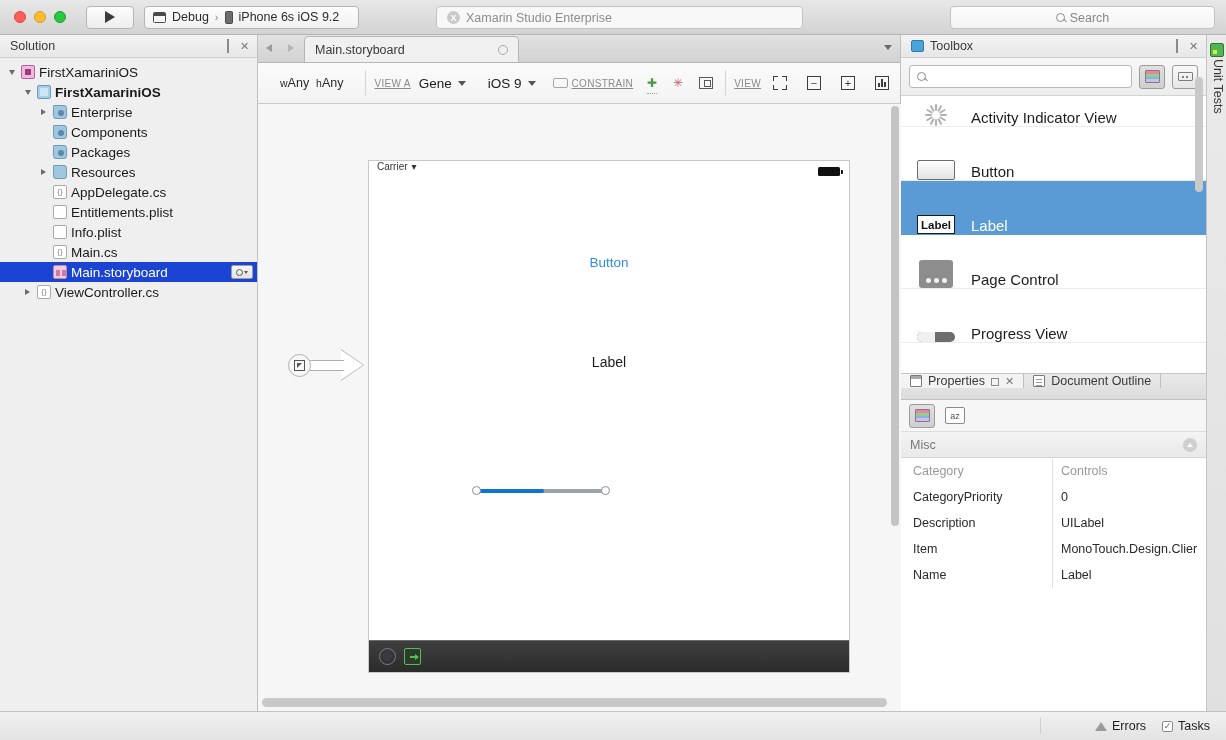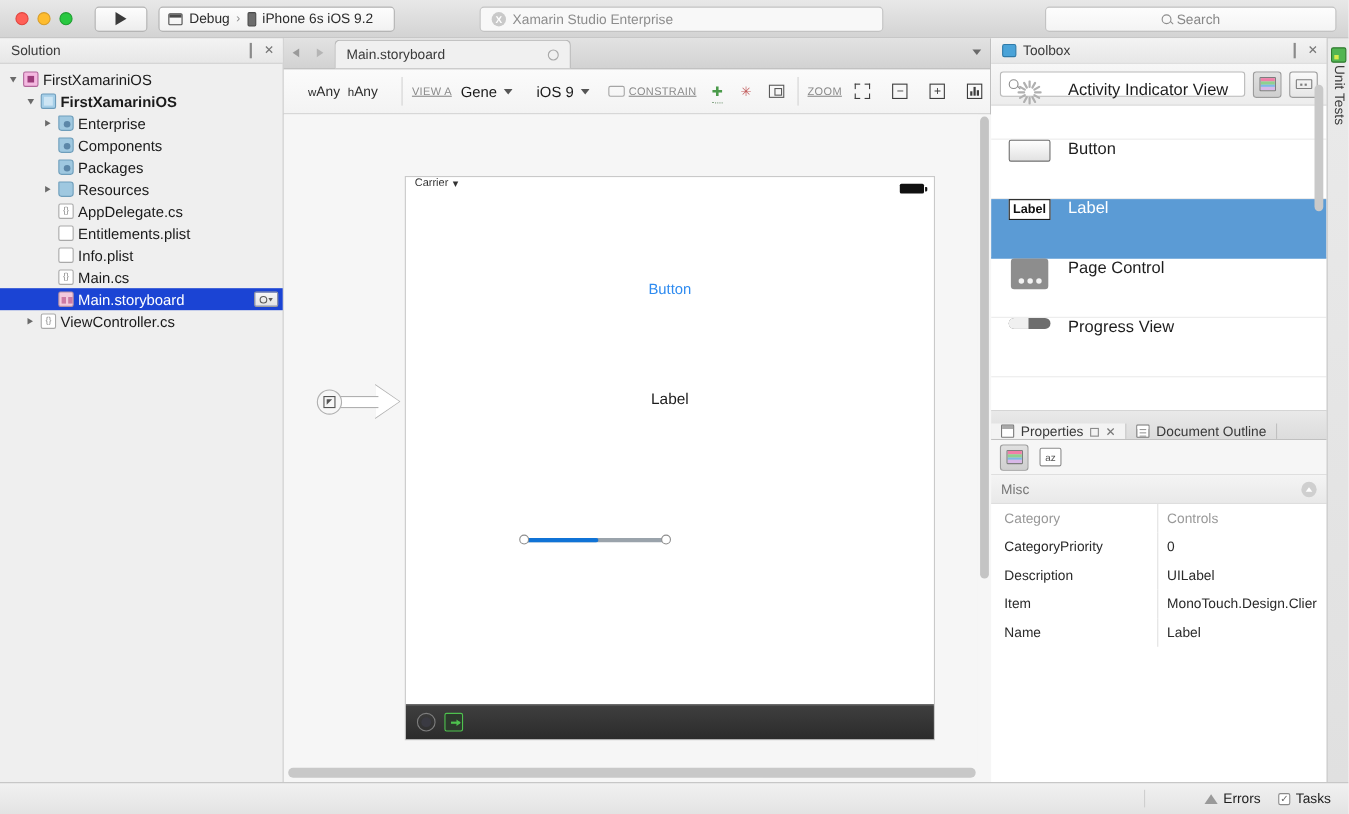--- a/index.html
+++ b/index.html
@@ -283,41 +283,41 @@
     background:linear-gradient(to bottom,#fafafa,#e6e6e6);
     display:flex;align-items:center;justify-content:center; flex:none;
   }
   .sq-btn.active { background:linear-gradient(to bottom,#e0e0e0,#cfcfcf); }
   .cat-ic { width:15px;height:13px;border:1px solid #7d7d7d;border-radius:1px;overflow:hidden;display:flex;flex-direction:column;}
   .cat-ic i { height:25%; display:block; }
   .list-ic { width:15px;height:9px;border:1px solid #7d7d7d;border-radius:1px;display:flex;align-items:center;justify-content:center;gap:2px;}
   .list-ic i { width:2px;height:2px;background:#7d7d7d;display:block; }
   .tbx-list { position:absolute; left:0; top:38px; right:0; bottom:0; overflow:hidden; }
   .tbx-item {
-    height:54px; display:flex; align-items:flex-start; gap:16px; padding-left:16px;
+    height:54px; display:flex; align-items:flex-end; gap:16px; padding-left:16px;
     border-bottom:1px solid #ececec; font-size:15px; color:#1d1d1d;
   }
   .tbx-item.sel { background:#5b9bd5; color:#fff; border-bottom-color:#5b9bd5; }
   .tbx-ico { width:38px; flex:none; display:flex; align-items:center; justify-content:center; }
   .spinner { width:22px;height:22px;position:relative; }
   .spinner i { position:absolute; left:10px; top:0; width:2px; height:7px; background:#b0b0b0; transform-origin: 1px 11px; border-radius:1px;}
   .btn-ico { width:42px;height:20px;border:1.6px solid #6d6d6d;border-radius:2px;background:linear-gradient(to bottom,#fefefe,#e2e2e2);}
   .label-ico {
     width:44px;height:19px;border:1.6px solid #1c1c1c;background:#fff;
     display:flex;align-items:center;justify-content:center;font-size:11.5px;color:#111;font-weight:bold;
   }
   .page-ico { width:34px;height:28px;background:#8d8d8d;border-radius:3px;display:flex;align-items:flex-end;justify-content:center;gap:3px;padding-bottom:5px;}
   .page-ico i { width:5px;height:5px;border-radius:50%;background:#f2f2f2;display:block;}
   .prog-ico { width:44px;height:10px;background:#6d6d6d;border-radius:5px;position:relative;overflow:hidden;}
   .prog-ico i { position:absolute;left:0;top:0;width:48%;height:100%;background:#f0f0f0;display:block; }
   .tbx-scroll { position:absolute; right:3px; top:42px; width:8px; height:115px; background:#c9c9c9; border-radius:4px;}
 
   .propspad { position:absolute; left:0; top:338px; right:0; bottom:0; background:#fff; border-top:1px solid #c5c5c5;}
   .prop-tabs {
-    height:26px; display:flex; align-items:flex-end;
+    height:26px; display:flex; align-items:flex-start;
     background:linear-gradient(to bottom,#e9e9e9,#dcdcdc); border-bottom:1px solid #c0c0c0;
   }
   .prop-tab {
     display:flex;align-items:center;gap:6px;padding:0 9px; font-size:12.5px; color:#3a3a3a;
     border-right:1px solid #c0c0c0;
   }
   .prop-tab.active { background:#f3f3f3; }
   .pt-ico { width:12px;height:12px;border:1.2px solid #7a7a7a;background:#fff;border-radius:1px;position:relative;}
   .pt-ico::after{content:"";position:absolute;left:0;top:0;right:0;height:3px;background:#a9a9a9;}
   .pt-ico.doc::after{background:#fff;}
@@ -532,21 +532,21 @@
       <div class="tb-icon" style="margin-left:8px">
         <span class="ic-greenplus">✚<span class="dotline"></span></span>
       </div>
       <div class="tb-icon" style="margin-left:4px">
         <span class="ic-redx">✳</span>
       </div>
       <div class="tb-icon" style="margin-left:6px">
           <span class="ic-align"></span>
         </div>
       <div class="vdiv"></div>
-      <span class="tb-lbl">ZOOM</span>
+      <span class="tb-lbl">VIEW</span>
       <div class="tb-icon" style="margin-left:8px">
         <span class="ic-expand">
             <span class="a"></span>
             <span class="b"></span>
             <span class="c"></span>
             <span class="d"></span>
           </span>
       </div>
       <div class="tb-icon" style="margin-left:12px">
           <span class="ic-minus">−</span>

